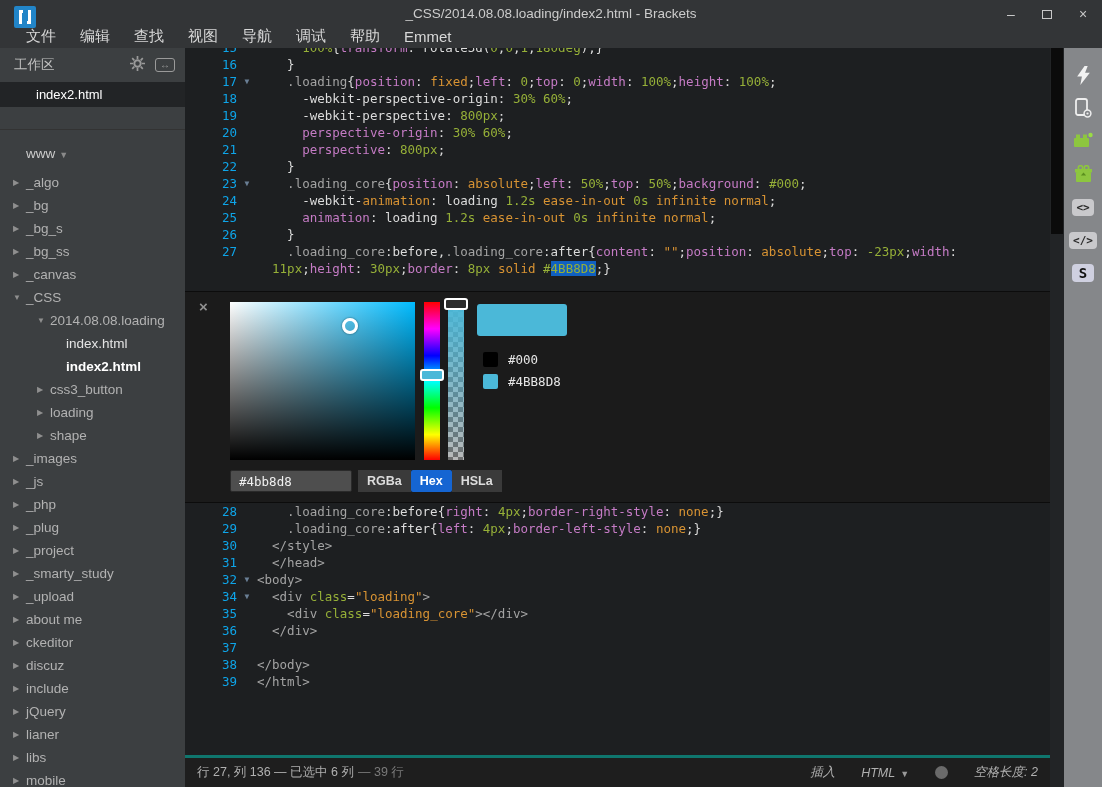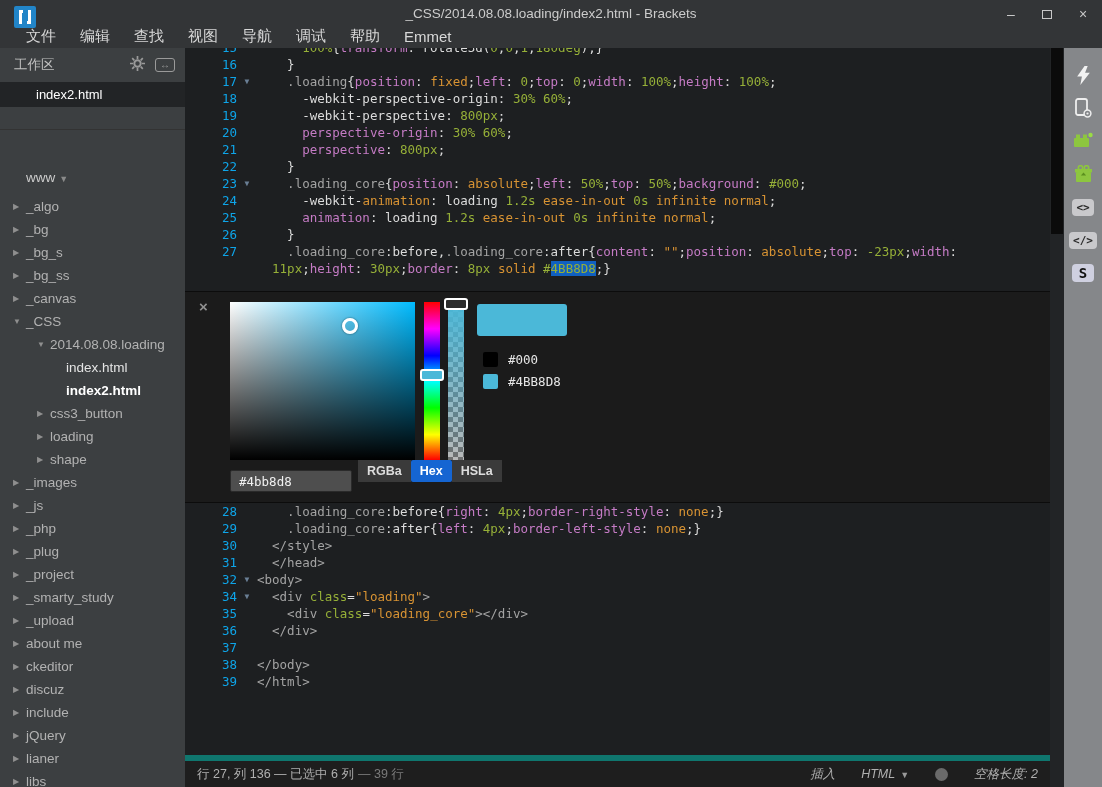--- a/index.html
+++ b/index.html
@@ -30,21 +30,21 @@
   .sidebar { width:185px; flex:0 0 auto; background:#3C3F41; display:flex; flex-direction:column; overflow:hidden; }
   .wf-header { height:34px; display:flex; align-items:center; padding:0 10px 0 14px; }
   .wf-title { color:#c2c2c2; font-size:13.5px; flex:1; }
   .wf-icons { display:flex; gap:10px; align-items:center; }
   .split-box { width:20px; height:14px; border:1px solid #9a9a9a; border-radius:3px; color:#9a9a9a;
     font-size:10px; text-align:center; line-height:12px; display:inline-block; }
   .wf-file { height:25px; background:#222426; color:#ffffff; font-size:13px; display:flex; align-items:center;
     padding-left:36px; }
   .wf-gap { height:22px; }
   .proj-section { flex:1; border-top:1px solid #333; padding-top:10px; overflow:hidden; }
-  .proj-title { color:#cccccc; font-size:13.5px; padding:6px 0 10px 26px;margin-top:24px; }
+  .proj-title { color:#cccccc; font-size:13.5px; padding:6px 0 10px 26px; }
   .proj-title .caret { color:#8a8a8a; font-size:9px; margin-left:4px; }
   .tree-item { height:23px; display:flex; align-items:center; font-size:13.5px; color:#b2b2b2; position:relative;
     white-space:nowrap; }
   .tree-item .arrow { position:absolute; font-size:8px; color:#8f8f8f; }
   .tree-item.file { color:#e4e4e4; }
   .tree-item.openfile { color:#ffffff; font-weight:bold; }
 
   
   .editor { flex:1; display:flex; flex-direction:column; background:#1d1f21; min-width:0; position:relative; }
   .code-area { font-family:"DejaVu Sans Mono", monospace; font-size:12.5px; line-height:17px; }
@@ -79,27 +79,27 @@
   .alpha-grad { position:absolute; inset:0; background:linear-gradient(to bottom,#4bb8d8 0%,rgba(75,184,216,0) 100%); }
   .alpha-handle { position:absolute; left:-4px; right:-4px; top:-4px; height:12px; background:#2c2c2c;
     border:2px solid #fff; border-radius:3px; }
   .big-swatch { position:absolute; left:292px; top:12px; width:90px; height:32px; border-radius:3px; }
   .swatch-row { position:absolute; left:298px; display:flex; align-items:center; gap:10px;
     font-family:"DejaVu Sans Mono", monospace; font-size:12.5px; color:#e6e6e6; }
   .swatch-chip { width:15px; height:15px; border-radius:2px; flex:0 0 auto; }
   .hex-input { position:absolute; left:45px; top:178px; width:122px; height:22px; background:#4e4e4e;
     border:1px solid #2a2a2a; color:#f0f0f0; font-family:"DejaVu Sans Mono", monospace; font-size:12.5px;
     padding:0 8px; border-radius:2px; }
-  .fmt-buttons { position:absolute; left:173px; top:168px; display:flex; height:22px; }
+  .fmt-buttons { position:absolute; left:173px; top:178px; display:flex; height:22px; }
   .fmt-btn { background:#3a3a3a; color:#dddddd; font-size:12.5px; font-weight:bold; padding:0 9px;
     display:flex; align-items:center; cursor:default; }
   .fmt-btn.active { background:#1565d2; color:#fff; border-radius:2px; }
 
   
-  .statusbar { height:32px; flex:0 0 auto; background:#1e1e1e; border-top:6px solid #0f766e; display:flex;
+  .statusbar { height:32px; flex:0 0 auto; background:#1e1e1e; border-top:3px solid #0f766e; display:flex;
     align-items:center; font-size:12.5px; color:#b0b0b0; padding:0 12px; }
   .sb-left { flex:1; display:flex; gap:4px; }
   .sb-dim { color:#7a7a7a; }
   .sb-right { display:flex; align-items:center; gap:26px; }
   .sb-item { cursor:default;font-style:italic; }
   .sb-caret { font-size:9px; color:#9a9a9a; margin-left:5px; }
   .sb-dot { width:13px; height:13px; border-radius:50%; background:#6a6a6a; }
 
   
   .scrollcol { width:14px; flex:0 0 auto; background:#222426; position:relative; }

